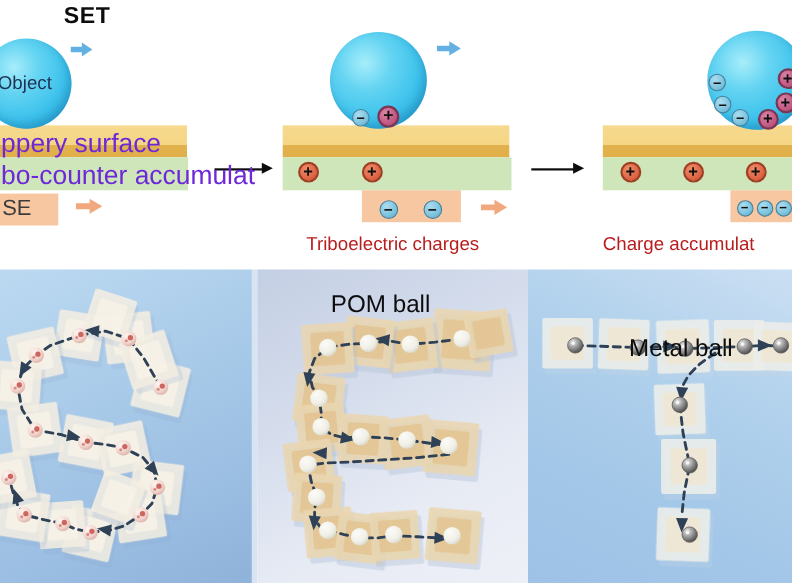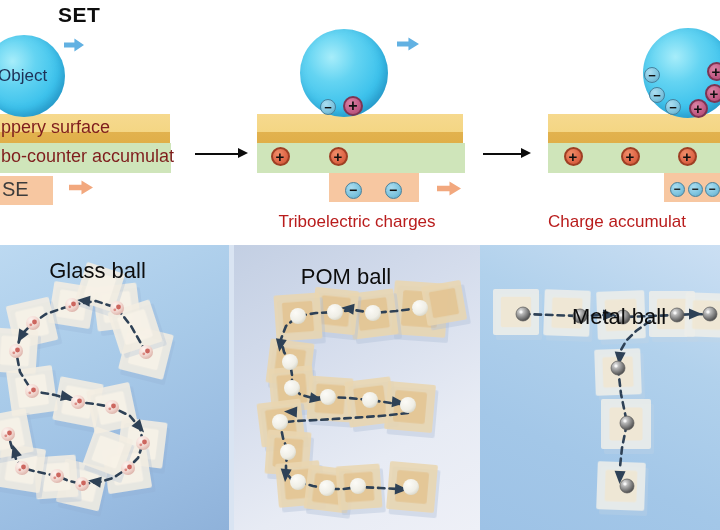--- a/index.html
+++ b/index.html
@@ -9,21 +9,21 @@
   .schematic-layer{position:absolute;inset:0;}
   .set-title{position:absolute;left:58px;top:3px;font-size:21px;font-weight:700;color:#0d0d0d;letter-spacing:.5px;z-index:5;}
   .bigball{position:absolute;border-radius:50%;z-index:2;
      background:radial-gradient(circle at 36% 32%,#a7edfa 0%,#64d4f2 30%,#3dc2ec 62%,#2aa7d6 88%,#2196c4 100%);
      box-shadow:inset -3px -4px 8px rgba(20,110,160,.35);}
   .object-label{position:absolute;left:-2px;top:66px;font-size:17px;color:#1d3056;z-index:4;}
   .bar{position:absolute;z-index:1;}
   .bar.yellow{background:linear-gradient(180deg,#f6d98e 0%,#f4d684 62%,#e2b24e 62%,#e0af49 100%);}
   .bar.green{background:#cfe5ba;}
   .bar.orange{background:#f7c7a1;}
-  .layer-label{position:absolute;font-size:18px;color:#7f1d1d;z-index:4;white-space:nowrap;}
+  .layer-label{position:absolute;font-size:24px;color:#6d28d9;z-index:4;white-space:nowrap;}
   .caption{position:absolute;font-size:17px;color:#b91c1c;z-index:4;}
   .barrow{position:absolute;z-index:3;clip-path:polygon(0 32%,52% 32%,52% 4%,100% 50%,52% 96%,52% 68%,0 68%);}
   .barrow.blue{background:#62b1e2;}
   .barrow.orangearrow{background:#f2a87e;}
   .larrow{position:absolute;height:2.4px;background:#0c0c0c;z-index:3;}
   .larrow::after{content:'';position:absolute;right:-9px;top:-4.8px;width:0;height:0;
      border-left:10px solid #0c0c0c;border-top:5.9px solid transparent;border-bottom:5.9px solid transparent;}
   .charge{position:absolute;border-radius:50%;display:flex;align-items:center;justify-content:center;
      font-weight:700;color:#101010;z-index:3;line-height:1;box-sizing:border-box;}
   .charge.pos{background:radial-gradient(circle at 35% 30%,#ef8d68,#df6647 60%,#c9502f);border:2px solid #9e3f24;}
@@ -94,21 +94,20 @@
       <div class="charge neg" style="left: 669.5px; top: 181.5px; width: 15px; height: 15px; font-size: 12px;">−</div>
       <div class="charge neg" style="left: 687.5px; top: 181.5px; width: 15px; height: 15px; font-size: 12px;">−</div>
       <div class="charge neg" style="left: 704.5px; top: 181.5px; width: 15px; height: 15px; font-size: 12px;">−</div>
     </div>
 
   <div class="photo-bg bg1"></div>
   <div class="photo-bg seam"></div>
   <div class="photo-bg bg2"></div>
   <div class="photo-bg bg3"></div>
 
-  <div class="panel-label" style="left:20px;top:258px;width:155px;">Glass ball</div>
   <div class="panel-label" style="left:266px;top:264px;width:160px;">POM ball</div>
   <div class="panel-label" style="left:539px;top:260px;width:160px;margin-top:44px;">Metal ball</div>
 
   <svg class="traj-svg" width="720" height="285">
     <defs>
       <radialGradient id="gGlass" cx="35%" cy="30%" r="75%">
         <stop offset="0%" stop-color="#fdf4f0"></stop>
           <stop offset="60%" stop-color="#f2d8d1"></stop>
           <stop offset="100%" stop-color="#dcb2a9"></stop>
       </radialGradient>

